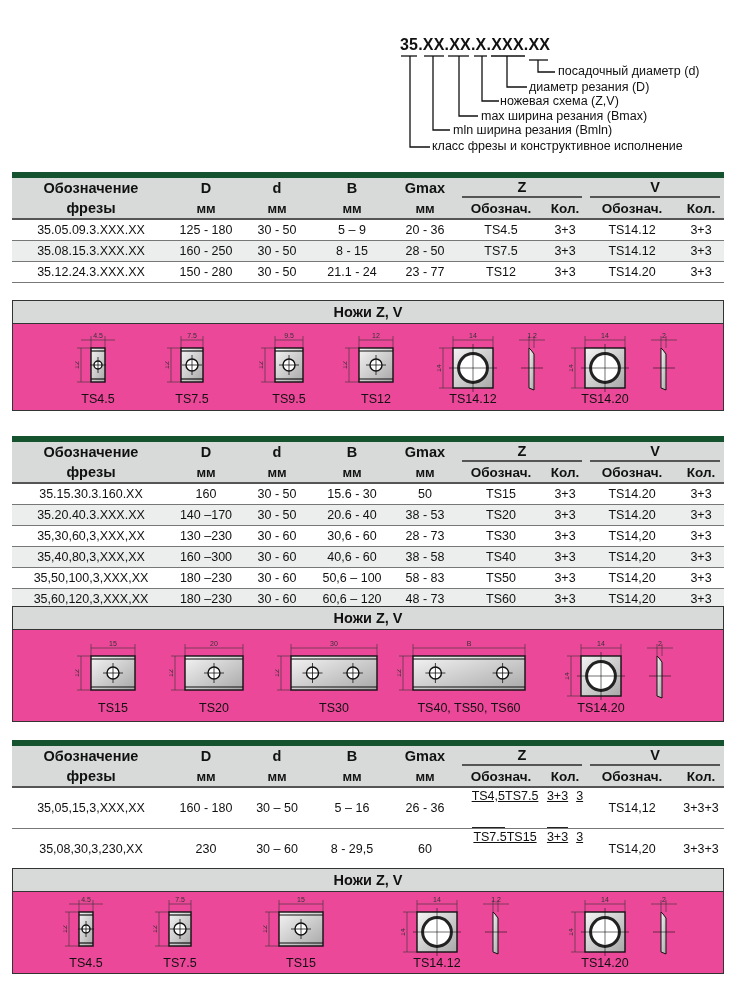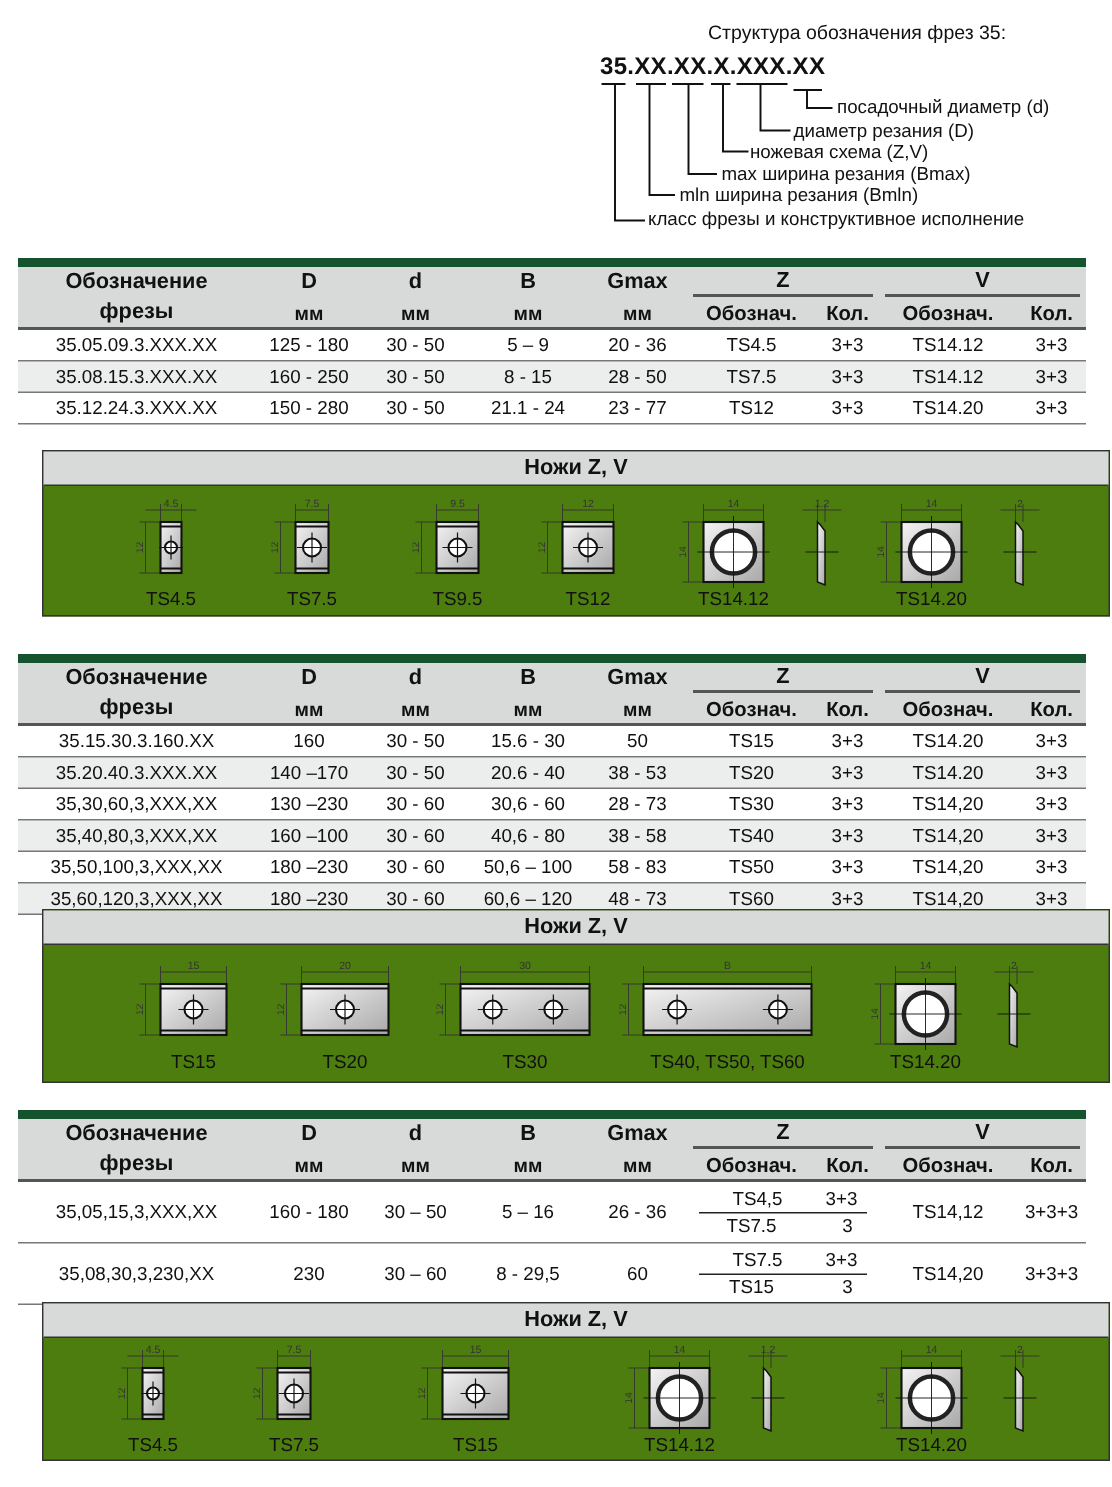--- a/index.html
+++ b/index.html
@@ -20,39 +20,38 @@
   table.spec thead tr:first-child th { border-top:6px solid #14532d; height:20px; }
   table.spec thead tr:last-child th { border-bottom:2px solid #555; height:20px; }
   table.spec th.sub { font-size:13.5px; }
   table.spec th.small { font-size:13px; }
   table.spec th.grp span { display:block; border-bottom:2px solid #555; margin:0 4px 0 4px; line-height:18px; }
   table.spec td { text-align:center; padding:0; height:20px; border-bottom:1.5px solid #777; }
   table.spec tbody tr:nth-child(even) td { background:#eceded; }
 
   table.spec.t3 tbody tr td { background:#fff; }
   table.spec.t3 td.split { padding:0; height:40px; }
-  .split-cell { display:flex; flex-direction:column; height:40px; justify-content:center; }
+  .split-cell { display:flex; flex-direction:row; height:40px; justify-content:center;text-decoration:underline; }
   .split-cell .top { border-bottom:1.5px solid #222; margin:0 8px; line-height:17px; }
   .split-cell .bot { line-height:17px; }
 
   
-  .knives { position:absolute; left:12px; width:710px; border:1.5px solid #333; background:#4d7c0f;margin-left:16px; }
+  .knives { position:absolute; left:12px; width:710px; border:1.5px solid #333; background:#ec4899; }
   .knives .head { background:#d8dada; border-bottom:1.5px solid #333; height:22px; line-height:22px;
                   text-align:center; font-weight:bold; font-size:14.5px; }
   .knives .body { position:relative; }
   .knife { position:absolute; text-align:center; }
   .knife .cap { position:absolute; font-size:12.5px; white-space:nowrap; transform:translateX(-50%); }
   .knife svg { position:absolute; }
   .dim { font-size:7px; fill:#333; font-family:"Liberation Sans", sans-serif; }
 </style>
 </head>
 <body>
 
 <div id="structure">
-  <div class="title">Структура обозначения фрез 35:</div>
   <div class="code">35.XX.XX.X.XXX.XX</div>
   <svg width="741" height="160">
     <g stroke="#111" stroke-width="1.3" fill="none">
       <line x1="401" y1="56" x2="417" y2="56"></line>
       <line x1="424" y1="56" x2="444" y2="56"></line>
       <line x1="448" y1="56" x2="469" y2="56"></line>
       <line x1="474" y1="56" x2="487" y2="56"></line>
       <line x1="491" y1="56" x2="525" y2="56"></line>
       <line x1="529" y1="60" x2="548" y2="60"></line>
 
@@ -393,23 +392,23 @@
           <td>30 - 60</td>
           <td>30,6 - 60</td>
           <td>28 - 73</td>
           <td>TS30</td>
           <td>3+3</td>
           <td>TS14,20</td>
           <td>3+3</td>
         </tr>
         <tr>
           <td>35,40,80,3,XXX,XX</td>
-          <td>160 –100</td>
+          <td>160 –300</td>
           <td>30 - 60</td>
-          <td>40,6 - 80</td>
+          <td>40,6 - 60</td>
           <td>38 - 58</td>
           <td>TS40</td>
           <td>3+3</td>
           <td>TS14,20</td>
           <td>3+3</td>
         </tr>
         <tr>
           <td>35,50,100,3,XXX,XX</td>
           <td>180 –230</td>
           <td>30 - 60</td>

